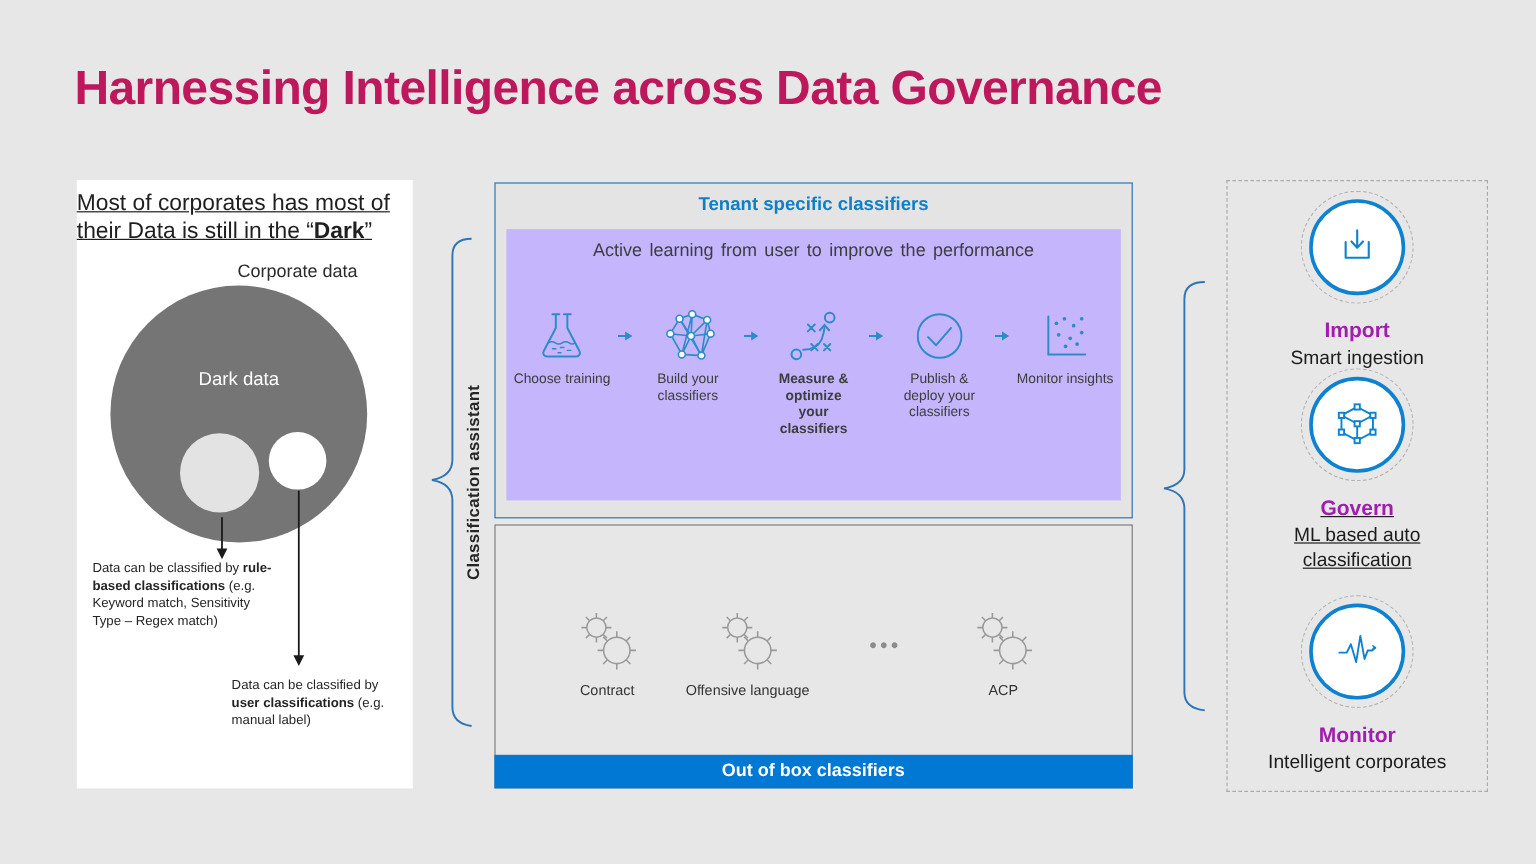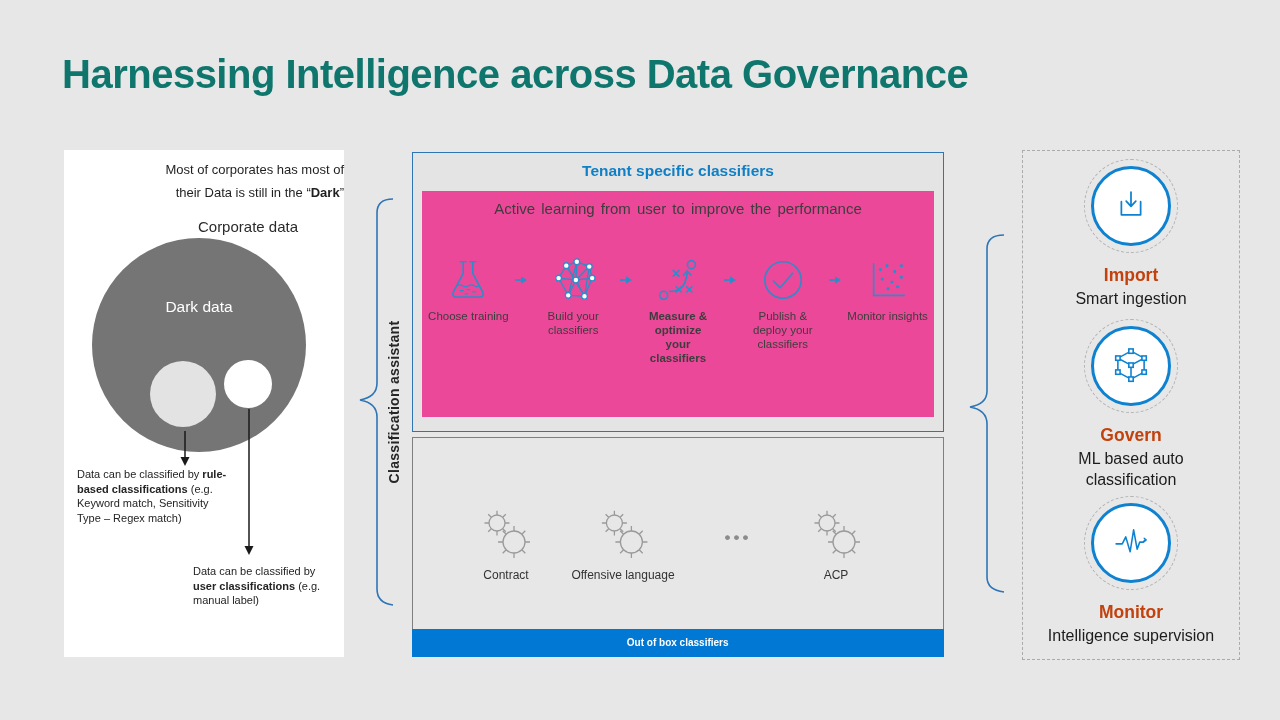--- a/index.html
+++ b/index.html
@@ -9,43 +9,43 @@
     font-family:"Liberation Sans", sans-serif;
     color:#1f1f1f;
     position:relative;
     overflow:hidden;
   }
   .abs { position:absolute; }
 
   
   .slide-title {
     left:62px; top:52px; width:1100px;
-    font-size:40px; font-weight:600; color:#0f766e; letter-spacing:-0.5px;
+    font-size:40px; font-weight:600; color:#be185d; letter-spacing:-0.5px;
   }
 
   
   .left-panel {
     left:64px; top:150px; width:280px; height:507px;
     background:#ffffff;
   }
   .intro {
     left:0; top:8px; width:100%;
-    text-align:right; font-size:13px; line-height:23px; color:#1f1f1f;
+    text-align:left; font-size:19px; line-height:23px; color:#1f1f1f;text-decoration:underline;
   }
   .intro b { font-weight:700; }
   .corporate-label {
     left:0; top:68px; width:100%;
     text-align:center; font-size:15px; color:#2b2b2b;margin-left:44px;
   }
   .big-circle {
     left:28px; top:88px; width:214px; height:214px;
     background:#757575; border-radius:50%;
   }
   .dark-data-label {
-    left:28px; top:148px; width:214px;
+    left:28px; top:158px; width:214px;
     text-align:center; color:#ffffff; font-size:15.5px;
   }
   .light-circle {
     left:86px; top:211px; width:66px; height:66px;
     background:#e3e3e3; border-radius:50%;
   }
   .white-circle {
     left:160px; top:210px; width:48px; height:48px;
     background:#ffffff; border-radius:50%;
   }
@@ -69,21 +69,21 @@
   .tenant-box {
     left:412px; top:152px; width:532px; height:280px;
     background:#e4e4e4; border:1.2px solid #2e75b6;
   }
   .tenant-title {
     left:0; top:9px; width:100%;
     text-align:center; font-size:15.5px; font-weight:700; color:#0f7fc6;
   }
   .tenant-inner {
     left:9px; top:38px; width:512px; height:226px;
-    background:#ec4899;
+    background:#c4b5fd;
   }
   .tenant-subtitle {
     left:0; top:9px; width:100%;
     text-align:center; font-size:15px; color:#3d3d3d; word-spacing:2px;
   }
   .steps-row {
     left:0; top:66px; width:100%;
     display:flex; justify-content:center; align-items:flex-start;
   }
   .step { width:94px; display:flex; flex-direction:column; align-items:center; }
@@ -102,40 +102,40 @@
   }
   .obx-item { transform:translateX(-50%); text-align:center; }
   .obx-label { font-size:12px; color:#333333; margin-top:8px; white-space:nowrap; }
   .obx-ellipsis {
     transform:translateX(-50%);
     font-size:17px; font-weight:700; color:#8c8c8c; letter-spacing:3px;
   }
   .obx-banner {
     left:-1.3px; bottom:-1.3px; width:532px; height:28px;
     background:#0078d4; color:#ffffff;
-    font-size:10px; font-weight:700; text-align:center; line-height:28px;
+    font-size:15px; font-weight:700; text-align:center; line-height:28px;
   }
 
   
   .right-panel {
     left:1022px; top:150px; width:218px; height:510px;
     border:1px dashed #ababab;
   }
   .feature { left:0; width:100%; text-align:center; }
   .feature-ring {
     display:inline-flex; width:94px; height:94px;
     border:1px dashed #b3b3b3; border-radius:50%;
     align-items:center; justify-content:center;
   }
   .feature-circle {
     width:80px; height:80px; border-radius:50%;
     background:#ffffff; border:3px solid #0e82d0;
     display:flex; align-items:center; justify-content:center;
   }
-  .feature-title { margin-top:12px; font-size:17.5px; font-weight:700; color:#c2410c; }
+  .feature-title { margin-top:12px; font-size:17.5px; font-weight:700; color:#a21caf; }
   .feature-sub { margin-top:2px; font-size:16px; line-height:21px; color:#1c1c1c; padding:0 14px; }
 
   svg { display:block; }
 </style>
 </head>
 <body>
 
 <h1 class="abs slide-title">Harnessing Intelligence across Data Governance</h1>
 
 <div class="abs left-panel">
@@ -312,21 +312,21 @@
         <svg width="42" height="42" viewBox="0 0 48 48" fill="none" stroke="#0e82d0" stroke-width="2" stroke-linecap="round" stroke-linejoin="round">
           <path d="M13 19 V34 H35 V19"></path>
           <path d="M24 8 V24 M18.5 18.5 L24 24.5 L29.5 18.5"></path>
         </svg>
       </div>
     </div>
     <div class="feature-title">Import</div>
     <div class="feature-sub">Smart ingestion</div>
   </div>
 
-  <div class="abs feature" style="top:168px;">
+  <div class="abs feature" style="top:156px;text-decoration:underline;">
     <div class="feature-ring">
       <div class="feature-circle">
         <svg width="42" height="42" viewBox="0 0 48 48" fill="none" stroke="#0e82d0" stroke-width="1.8">
           <path d="M24 7 L9 15 L24 23 L39 15 Z M9 15 V31 M24 23 V39 M39 15 V31 M9 31 L24 39 L39 31"></path>
           <g fill="#ffffff">
             <rect x="21.5" y="4.5" width="5" height="5"></rect>
               <rect x="6.5" y="12.5" width="5" height="5"></rect>
               <rect x="36.5" y="12.5" width="5" height="5"></rect>
               <rect x="21.5" y="20.5" width="5" height="5"></rect>
               <rect x="6.5" y="28.5" width="5" height="5"></rect>
@@ -343,16 +343,16 @@
   <div class="abs feature" style="top:345px;">
     <div class="feature-ring">
       <div class="feature-circle">
         <svg width="42" height="42" viewBox="0 0 48 48" fill="none" stroke="#0e82d0" stroke-width="1.8" stroke-linecap="round" stroke-linejoin="round">
           <path d="M7 25 H14 L18 17 L23 34 L27 9 L31 31 L34 23 H38 L40.5 20"></path>
           <path d="M39 18.5 L41.5 20.5 L39 22.5" stroke-width="1.4"></path>
         </svg>
       </div>
     </div>
     <div class="feature-title">Monitor</div>
-    <div class="feature-sub">Intelligence supervision</div>
+    <div class="feature-sub">Intelligent corporates</div>
   </div>
 
 </div>
 
 </body></html>

